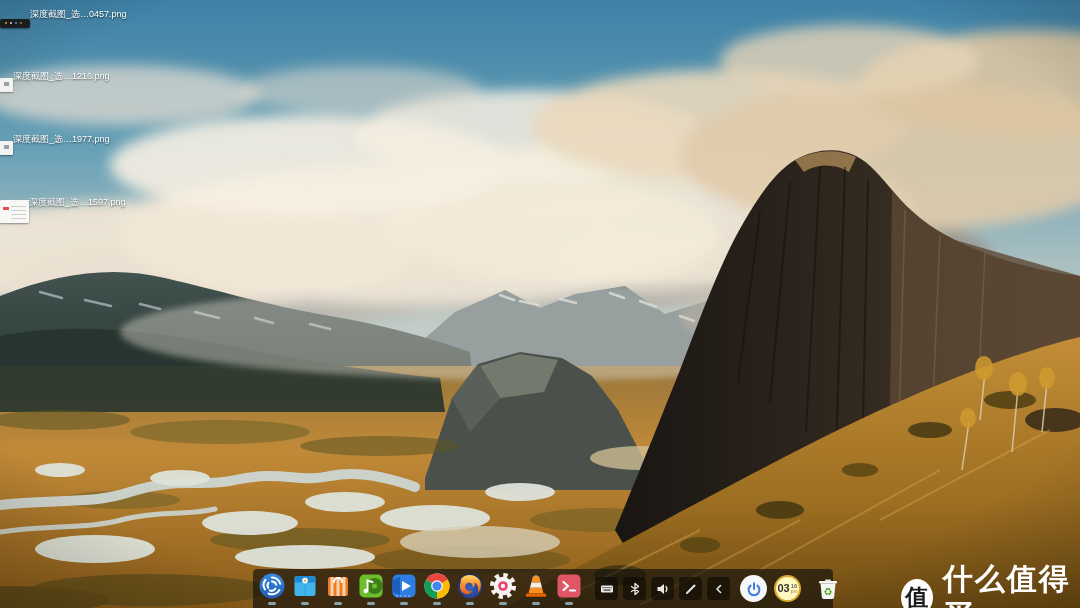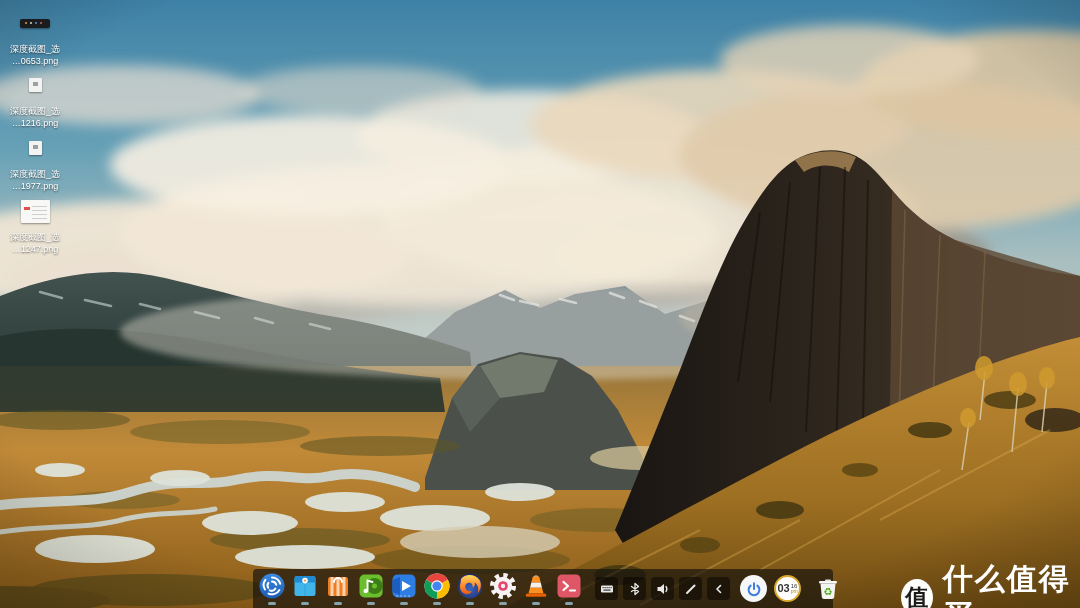--- a/index.html
+++ b/index.html
@@ -2,21 +2,21 @@
 <html><head>
 <meta charset="utf-8">
 <style>
   html,body{margin:0;padding:0;background:#000;}
   .screen{position:relative;width:1080px;height:608px;overflow:hidden;
     font-family:"Liberation Sans","DejaVu Sans",sans-serif;}
   .wallpaper{position:absolute;inset:0;}
 
   
   .desk-col{position:absolute;left:0;top:0;width:70px;}
-  .desk-item{position:absolute;left:0;width:70px;display:flex;flex-direction:column;
+  .desk-item{position:absolute;left:0;width:70px;display:flex;flex-direction:row;
     cursor:default;}
   .desk-item .icon-box{height:30px;display:flex;align-items:center;justify-content:center;margin-bottom:5px;}
   .desk-label{color:#fff;font-size:9px;line-height:12px;text-align:center;white-space:nowrap;
     text-shadow:0 1px 2px rgba(0,0,0,.65);}
   .thumb{position:relative;box-shadow:0 1px 2px rgba(0,0,0,.4);}
   .thumb-dock-strip{width:30px;height:9px;background:#1b1c1e;border-radius:2px;}
   .thumb-dock-strip::after{content:"";position:absolute;left:5px;top:3.5px;width:2px;height:2px;border-radius:50%;
     background:#e39b3f;box-shadow:5px 0 0 #cfd3d6,10px 0 0 #5b8fd4,15px 0 0 #c96a4a;}
   .thumb-small-light{width:13px;height:14px;background:#f3f3f1;border-radius:1px;}
   .thumb-small-light::after{content:"";position:absolute;left:4px;top:4px;width:5px;height:4px;background:#9aa0a4;}
@@ -36,21 +36,21 @@
   .run-indicator{position:absolute;left:10px;bottom:2px;width:8px;height:3px;border-radius:1.5px;
     background:#93b8c8;opacity:.85;}
   .dock-divider{width:1px;height:22px;background:rgba(255,255,255,.12);margin:0 6px;}
   .dock-tray{display:flex;gap:5px;align-items:center;}
   .tray-item{width:23px;height:23px;border-radius:4px;background:rgba(0,0,0,.45);
     display:flex;align-items:center;justify-content:center;cursor:pointer;}
   .tray-item svg{width:14px;height:14px;display:block;}
   .dock-system{display:flex;align-items:center;gap:7px;margin-left:10px;}
   .sys-power{width:27px;height:27px;border-radius:50%;background:#f6f7f8;
     display:flex;align-items:center;justify-content:center;cursor:pointer;}
-  .sys-clock{width:27px;height:27px;border-radius:50%;background:#ffffff;border:2px solid #d8a82c;
+  .sys-clock{width:27px;height:27px;border-radius:50%;background:#fef9c3;border:2px solid #d8a82c;
     box-sizing:border-box;display:flex;align-items:center;justify-content:center;cursor:pointer;}
   .clk-hour{font-size:11px;font-weight:bold;color:#333;line-height:1;}
   .clk-col{display:flex;flex-direction:column;align-items:flex-start;margin-left:1px;}
   .clk-min{font-size:6px;color:#333;line-height:1;}
   .clk-mer{font-size:5px;color:#b08a18;line-height:1;}
   .sys-trash{width:28px;height:28px;display:flex;align-items:center;justify-content:center;cursor:pointer;margin-left:6px;}
 
   
   .watermark{position:absolute;left:901px;top:560px;display:flex;align-items:center;gap:10px;}
   .wm-logo{width:37px;height:37px;border-radius:50%;background:#fdfdfb;display:flex;
@@ -213,42 +213,42 @@
   <rect width="1080" height="608" fill="url(#vig)"></rect>
 </svg>
 </div>
 
 <div class="desk-col">
   <div class="desk-item" style="top:8px">
     <div class="icon-box">
           <div class="thumb thumb-dock-strip"></div>
         </div>
     <div class="desk-label">深度截图_选</div>
-    <div class="desk-label">…0653.png</div>
+    <div class="desk-label">…0457.png</div>
   </div>
   <div class="desk-item" style="top:70px">
     <div class="icon-box">
           <div class="thumb thumb-small-light"></div>
         </div>
     <div class="desk-label">深度截图_选</div>
     <div class="desk-label">…1216.png</div>
   </div>
   <div class="desk-item" style="top:133px">
     <div class="icon-box">
           <div class="thumb thumb-small-light"></div>
         </div>
     <div class="desk-label">深度截图_选</div>
     <div class="desk-label">…1977.png</div>
   </div>
   <div class="desk-item" style="top:196px">
     <div class="icon-box">
           <div class="thumb thumb-window"></div>
         </div>
     <div class="desk-label">深度截图_选</div>
-    <div class="desk-label">…1247.png</div>
+    <div class="desk-label">…1597.png</div>
   </div>
 </div>
 
 <div class="dock">
   <div class="dock-apps">
         <div class="dock-app">
           <span class="app-icon">
             <svg viewBox="0 0 28 28" width="28" height="28">
               <defs>
                 <linearGradient id="gLa" x1="0" y1="0" x2="0" y2="1">

